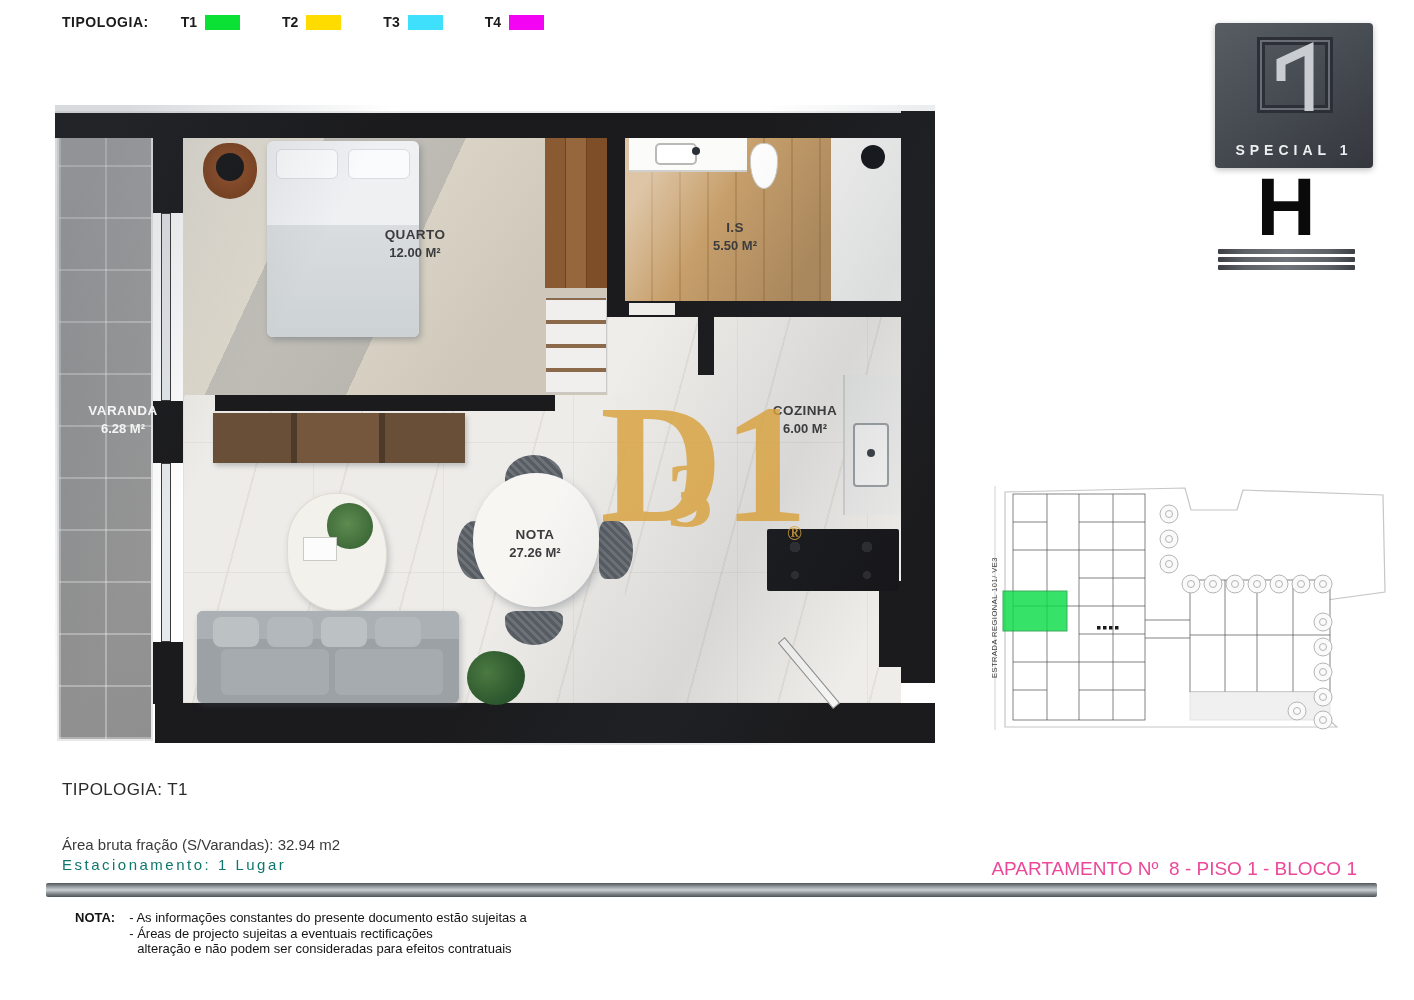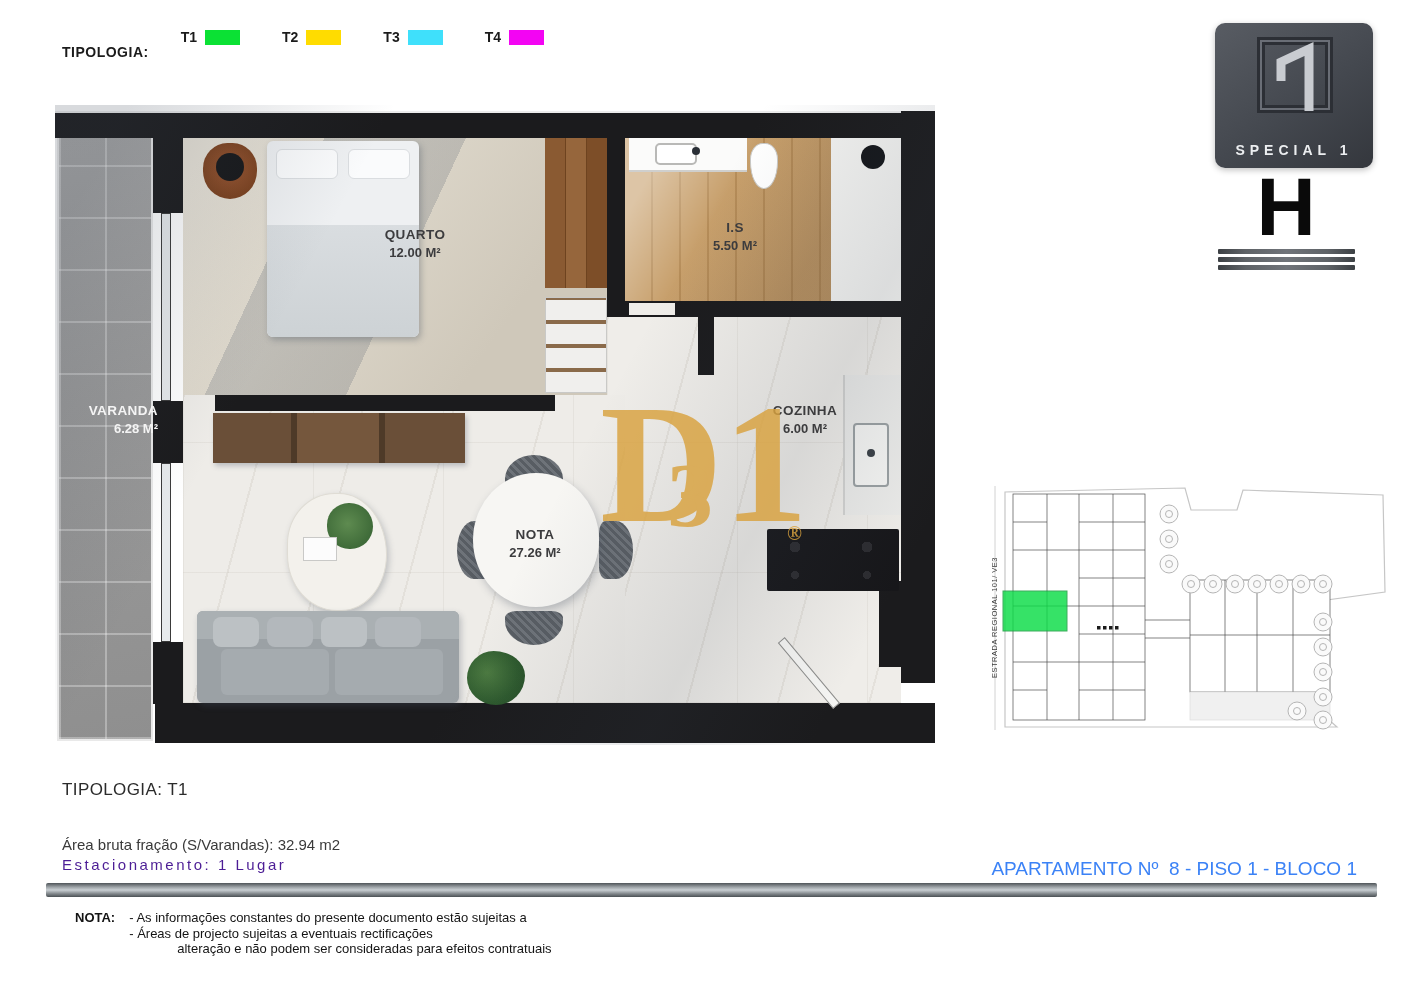--- a/index.html
+++ b/index.html
@@ -2,65 +2,65 @@
 <html><head>
 <meta charset="utf-8">
 <style>
   * { margin:0; padding:0; box-sizing:border-box; }
   html,body { width:1414px; height:1000px; background:#ffffff; font-family:"Liberation Sans",sans-serif; overflow:hidden; }
   .abs { position:absolute; }
   #page { position:relative; width:1414px; height:1000px; background:#fff; }
 
   
   #legend { left:62px; top:14px; display:flex; align-items:center; gap:14px; }
-  #legend .lg-label { font-size:14px; font-weight:bold; color:#1b1b1b; letter-spacing:.5px; margin-right:18px;margin-top:30px; }
+  #legend .lg-label { font-size:14px; font-weight:bold; color:#1b1b1b; letter-spacing:.5px; margin-right:18px; }
   .lg-item { display:flex; align-items:center; gap:8px; margin-right:28px; }
   .lg-item .t { font-size:14px; font-weight:bold; color:#1b1b1b; }
   .lg-sw { width:35px; height:15px; }
 
   
   #plan { left:55px; top:105px; width:880px; height:640px; }
   .wall { position:absolute; background:#1b1b1d; }
   .room-label { position:absolute; text-align:center; z-index:40; color:#3c3c3e; }
   .room-label .rl-name { font-size:13.5px; font-weight:bold; letter-spacing:.4px; }
   .room-label .rl-area { font-size:13px; font-weight:bold; margin-top:3px; }
   .room-label.light { color:#f4f4f4; }
 
   
   #wm { left:460px; top:300px; width:400px; height:190px; z-index:50; opacity:.82; color:#d9a23e; pointer-events:none; }
   #wm span { position:absolute; font-family:"Liberation Serif",serif; font-weight:bold; line-height:1; }
 
   
-  #brand-square { left:1215px; top:23px; width:158px; height:145px; border-radius:10px;
+  #brand-square { left:1215px; top:23px; width:158px; height:145px; border-radius:4px;
     background:linear-gradient(145deg,#585c63 0%,#44484f 55%,#34373d 100%);
     box-shadow:0 2px 6px rgba(0,0,0,.25); }
   #brand-square svg { position:absolute; left:30px; top:6px; }
   #brand-square .brand-text { position:absolute; bottom:10px; width:100%; text-align:center;
     color:#eceef0; font-size:14px; letter-spacing:5px; font-weight:bold; }
   #brand-h { left:1216px; top:166px; width:140px; text-align:center; font-size:82px; font-weight:bold; color:#0a0a0a; line-height:1; }
   .stripe { position:absolute; left:1218px; width:137px; height:5px; border-radius:1px;
     background:linear-gradient(90deg,#3c4044,#5e6266 20%,#70747a 50%,#5e6266 80%,#3c4044); }
 
   
   #loc-title { left:990px; top:437px; width:410px; text-align:center; font-size:19px; color:#161616; }
   #siteplan { left:985px; top:480px; }
 
   
   .info { color:#2b2b2b; }
   #tipologia-line { left:62px; top:780px; font-size:17px; letter-spacing:.4px; }
   #area-total { left:62px; top:808px; font-size:19px; font-weight:bold; color:#101010; }
   #area-fracao { left:62px; top:836px; font-size:15px; color:#3a3a3a; }
-  #estacionamento { left:62px; top:856px; font-size:15px; color:#4c1d95; letter-spacing:2.5px; }
-  #apartamento { top:858px; right:57px; font-size:19px; color:#3b82f6; white-space:pre; }
+  #estacionamento { left:62px; top:856px; font-size:15px; color:#0f766e; letter-spacing:2.5px; }
+  #apartamento { top:858px; right:57px; font-size:19px; color:#ec4899; white-space:pre; }
   #divider-bar { left:46px; top:883px; width:1331px; height:14px; border-radius:2px;
     background:linear-gradient(180deg,#4e5458 0%,#9fa5a9 30%,#c9cfd3 50%,#868c90 75%,#4a5054 100%); }
   #nota { left:75px; top:910px; font-size:13px; color:#141414; display:flex; }
   #nota .nota-label { font-weight:bold; margin-right:14px; }
   #nota .nota-lines div { line-height:15.5px; }
-  #nota .nota-lines div:nth-child(3) { padding-left:8px;margin-left:40px; }
+  #nota .nota-lines div:nth-child(3) { padding-left:8px; }
 </style>
 </head>
 <body>
 
 <div id="page">
 
   <div id="legend" class="abs">
     <span class="lg-label">TIPOLOGIA:</span>
     <span class="lg-item">
       <span class="t">T1</span>
@@ -177,21 +177,21 @@
       background:linear-gradient(118deg, rgba(60,70,85,.20) 6%, rgba(60,70,85,0) 28%, rgba(60,70,85,0) 58%, rgba(60,70,85,.13) 76%, rgba(60,70,85,0) 90%);"></div>
 
     <div class="room-label" style="left:295px;top:122px;width:130px;">
       <div class="rl-name">QUARTO</div>
       <div class="rl-area">12.00 M²</div>
     </div>
     <div class="room-label" style="left:615px;top:115px;width:130px;">
       <div class="rl-name">I.S</div>
       <div class="rl-area">5.50 M²</div>
     </div>
-    <div class="room-label light" style="left:15px;top:298px;width:88px;text-align:right;">
+    <div class="room-label light" style="left:24px;top:298px;width:88px;">
       <div class="rl-name">VARANDA</div>
       <div class="rl-area">6.28 M²</div>
     </div>
     <div class="room-label" style="left:690px;top:298px;width:120px;">
       <div class="rl-name">COZINHA</div>
       <div class="rl-area">6.00 M²</div>
     </div>
     <div class="room-label" style="left:420px;top:422px;width:120px;">
       <div class="rl-name">NOTA</div>
       <div class="rl-area">27.26 M²</div>

